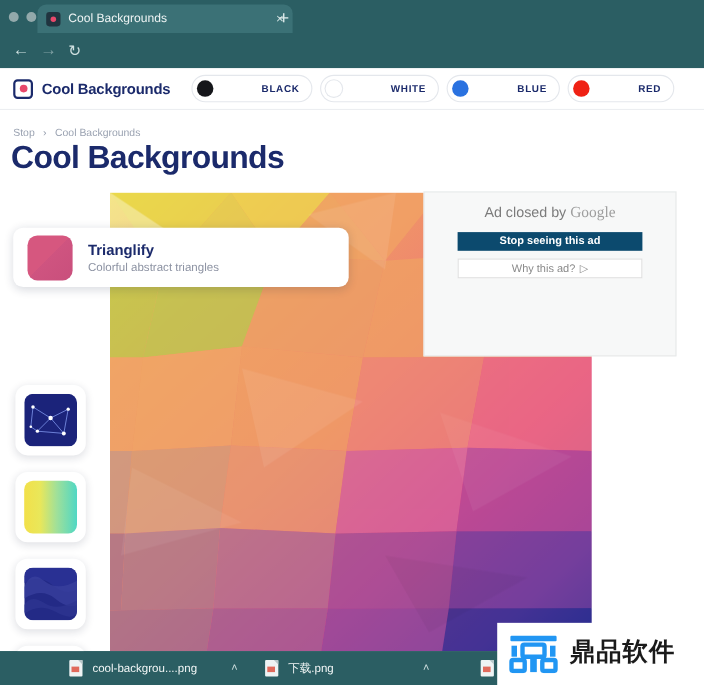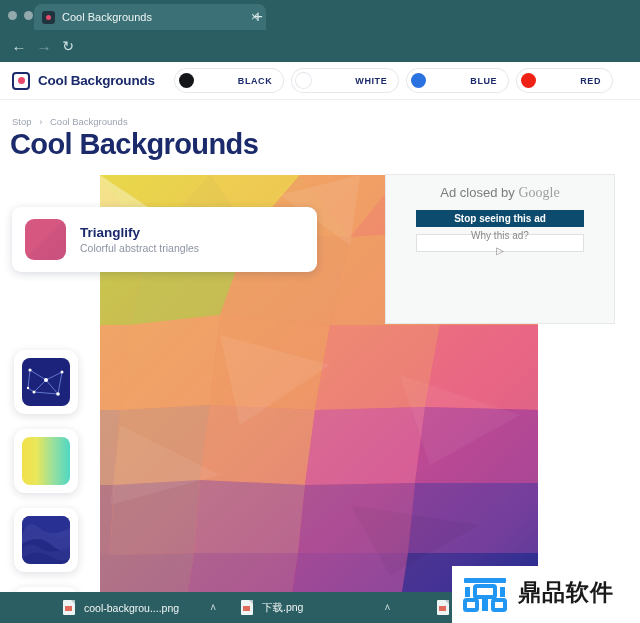--- a/index.html
+++ b/index.html
@@ -101,21 +101,21 @@
   .crumb .sep { margin:0 5px; }
   .h1 { position:absolute; left:10px; top:66px; font-size:29px; font-weight:bold;
         color:#1b2a6b; letter-spacing:-.6px; }
 
   
   .hero { position:absolute; left:100px; top:113px; width:438px; height:417px; overflow:hidden; }
   .hero svg { display:block; }
 
   
   .card {
-    position:absolute; left:12px; top:145px; width:305px; height:65px;
+    position:absolute; left:12px; top:145px; width:305px; height:54px;
     background:#ffffff; border-radius:9px; box-shadow:0 2px 9px rgba(20,30,60,.16);
     display:flex; align-items:center; padding-left:13px; gap:14px;
   }
   .card-thumb { width:41px; height:41px; border-radius:9px; flex:0 0 auto;
                 background:linear-gradient(135deg,#d6577f 0%,#d6577f 48%,#cf5480 48%,#c94f7c 100%); }
   .card-title { font-size:13.5px; font-weight:bold; color:#1b2a6b; }
   .card-sub { font-size:10.5px; color:#8d93a3; margin-top:2px; }
 
   
   .thumbs { position:absolute; left:14px; top:288px; display:flex; flex-direction:column; gap:15px; }
@@ -131,21 +131,21 @@
   }
   .ad-title { margin-top:10px; text-align:center; font-size:13px; color:#7b7b7b; }
   .ad-title b { color:#9e9e9e; font-weight:normal; font-family:"Liberation Serif", serif;
                 font-size:14px; }
   .ad-btn {
     margin:9px auto 0; width:168px; height:17px; background:#0c4a6e; color:#fff;
     font-size:10px; font-weight:bold; display:flex; align-items:center; justify-content:center;
   }
   .ad-btn2 {
     margin:7px auto 0; width:168px; height:18px; background:#fff; border:1px solid #e0e0e0;
-    color:#8a8a8a; font-size:10px; display:flex; align-items:center; justify-content:center; gap:4px;flex-direction:column;
+    color:#8a8a8a; font-size:10px; display:flex; align-items:center; justify-content:center; gap:4px;
   }
 
   
   .shelf { position:absolute; left:0; top:592px; width:640px; height:31px; background:#2b5e63; }
   .dl-item { position:absolute; top:0; height:31px; display:flex; align-items:center; gap:9px;padding-left:11px; }
   .dl-file { width:12px; height:15px; background:#eef3f4; border-radius:1px; position:relative; }
   .dl-file:after { content:""; position:absolute; right:0; top:0; border-left:4px solid transparent;
                    border-top:4px solid #b7c7c9; }
   .dl-file i { position:absolute; left:2px; top:6px; width:7px; height:5px; background:#e06a5c; display:block; }
   .dl-name { font-size:10.5px; color:#f0f5f5; white-space:nowrap; }

